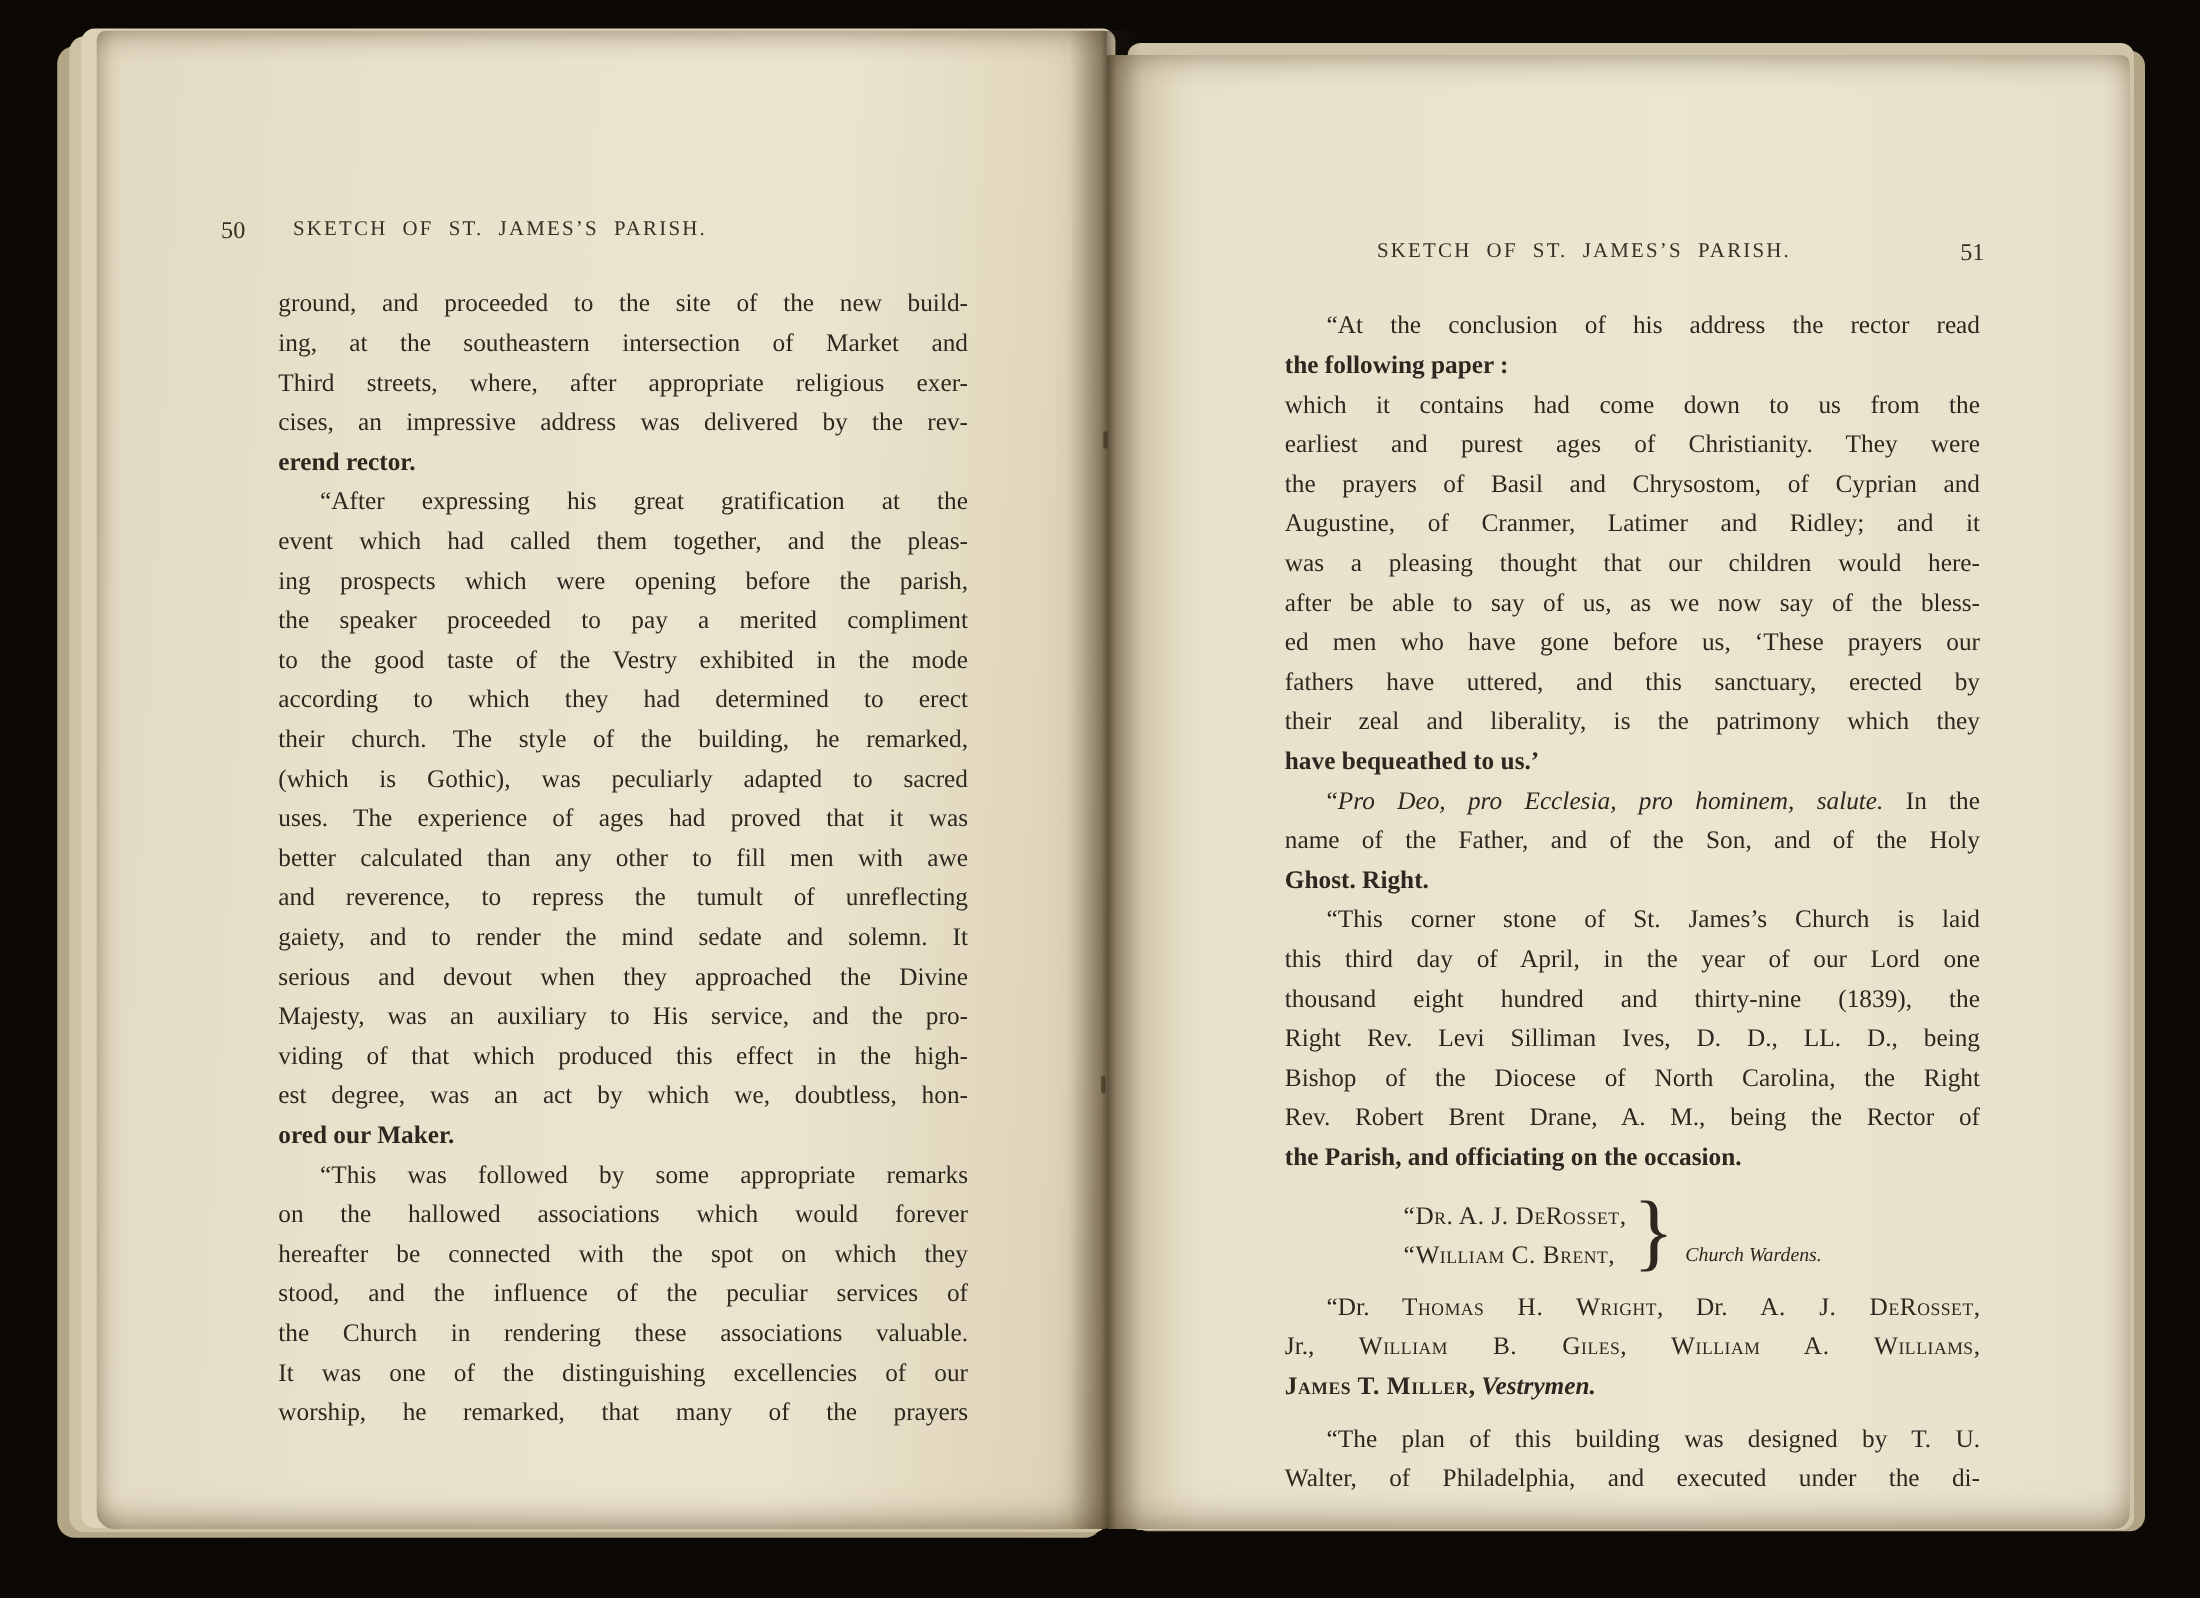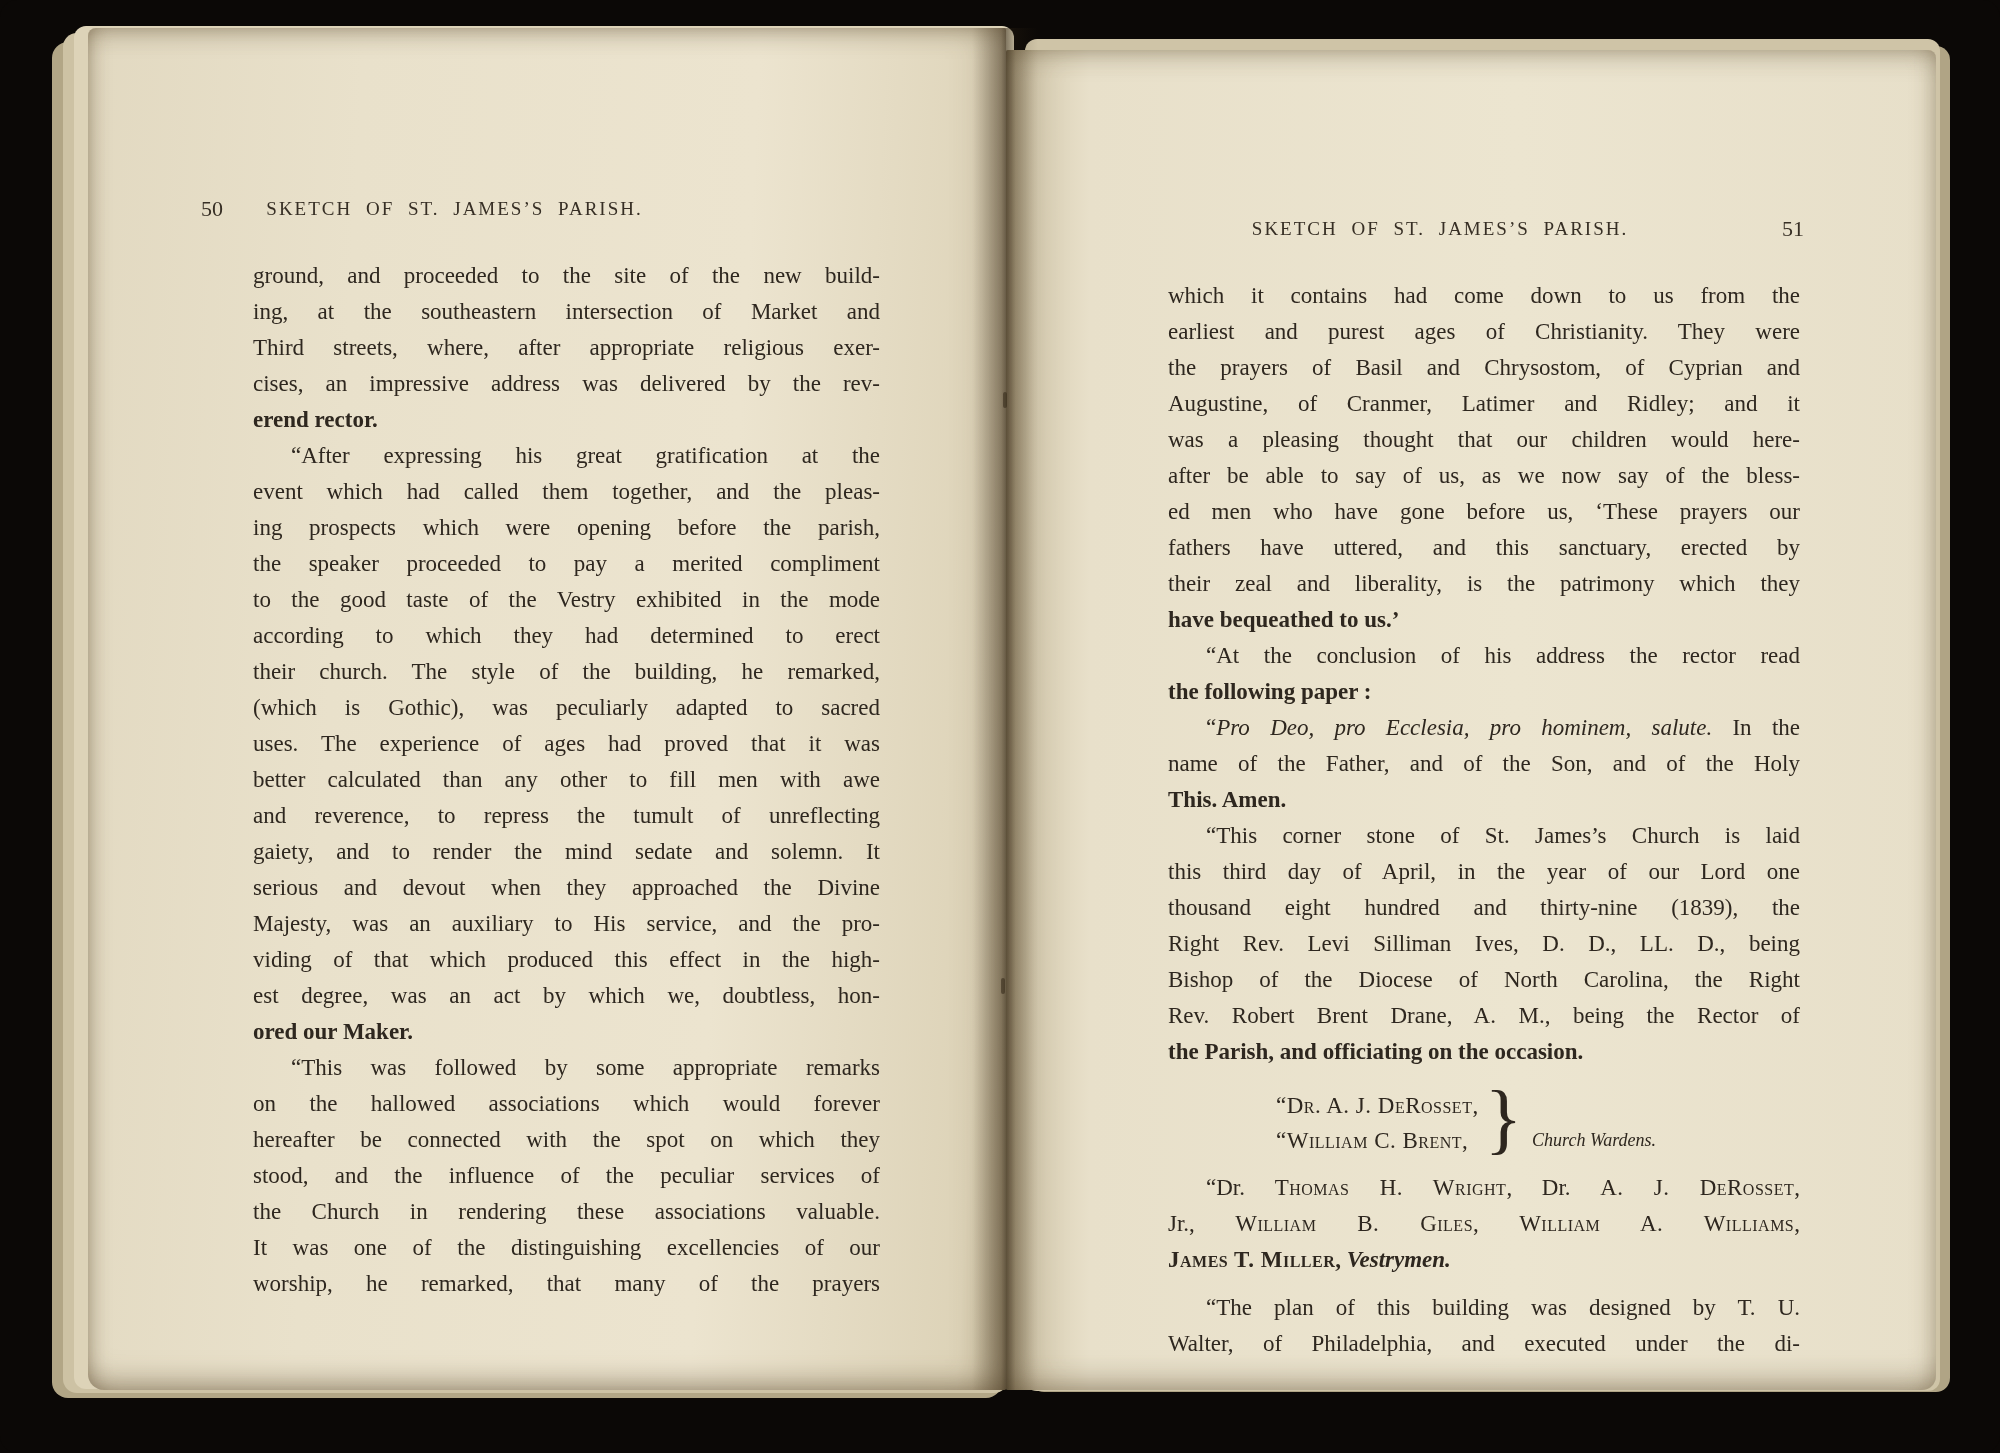--- a/index.html
+++ b/index.html
@@ -110,39 +110,39 @@
   </div>
 
   <div class="page page-right">
     <div class="inner inner-right">
       <div class="runhead">
         <span class="runtitle">SKETCH OF ST. JAMES’S PARISH.</span>
         <span class="num">51</span>
       </div>
       <div class="bodytext">
           <div class="para">
+            <div class="line indent"><span>“At the conclusion of his address the rector read</span></div>
+            <div class="line endline"><span>the following paper :</span></div>
+          </div>
+          <div class="para">
             <div class="line"><span>which it contains had come down to us from the</span></div>
             <div class="line"><span>earliest and purest ages of Christianity. They were</span></div>
             <div class="line"><span>the prayers of Basil and Chrysostom, of Cyprian and</span></div>
             <div class="line"><span>Augustine, of Cranmer, Latimer and Ridley; and it</span></div>
             <div class="line"><span>was a pleasing thought that our children would here-</span></div>
             <div class="line"><span>after be able to say of us, as we now say of the bless-</span></div>
             <div class="line"><span>ed men who have gone before us, ‘These prayers our</span></div>
             <div class="line"><span>fathers have uttered, and this sanctuary, erected by</span></div>
             <div class="line"><span>their zeal and liberality, is the patrimony which they</span></div>
             <div class="line endline"><span>have bequeathed to us.’</span></div>
           </div>
           <div class="para">
-            <div class="line indent"><span>“At the conclusion of his address the rector read</span></div>
-            <div class="line endline"><span>the following paper :</span></div>
-          </div>
-          <div class="para">
             <div class="line indent"><span>“</span><span class="it">Pro Deo, pro Ecclesia, pro hominem, salute.</span><span> In the</span></div>
             <div class="line"><span>name of the Father, and of the Son, and of the Holy</span></div>
-            <div class="line endline"><span>This. Amen.</span></div>
+            <div class="line endline"><span>Ghost. Right.</span></div>
           </div>
           <div class="para">
             <div class="line indent"><span>“This corner stone of St. James’s Church is laid</span></div>
             <div class="line"><span>this third day of April, in the year of our Lord one</span></div>
             <div class="line"><span>thousand eight hundred and thirty-nine (1839), the</span></div>
             <div class="line"><span>Right Rev. Levi Silliman Ives, D. D., LL. D., being</span></div>
             <div class="line"><span>Bishop of the Diocese of North Carolina, the Right</span></div>
             <div class="line"><span>Rev. Robert Brent Drane, A. M., being the Rector of</span></div>
             <div class="line endline"><span>the Parish, and officiating on the occasion.</span></div>
           </div>

